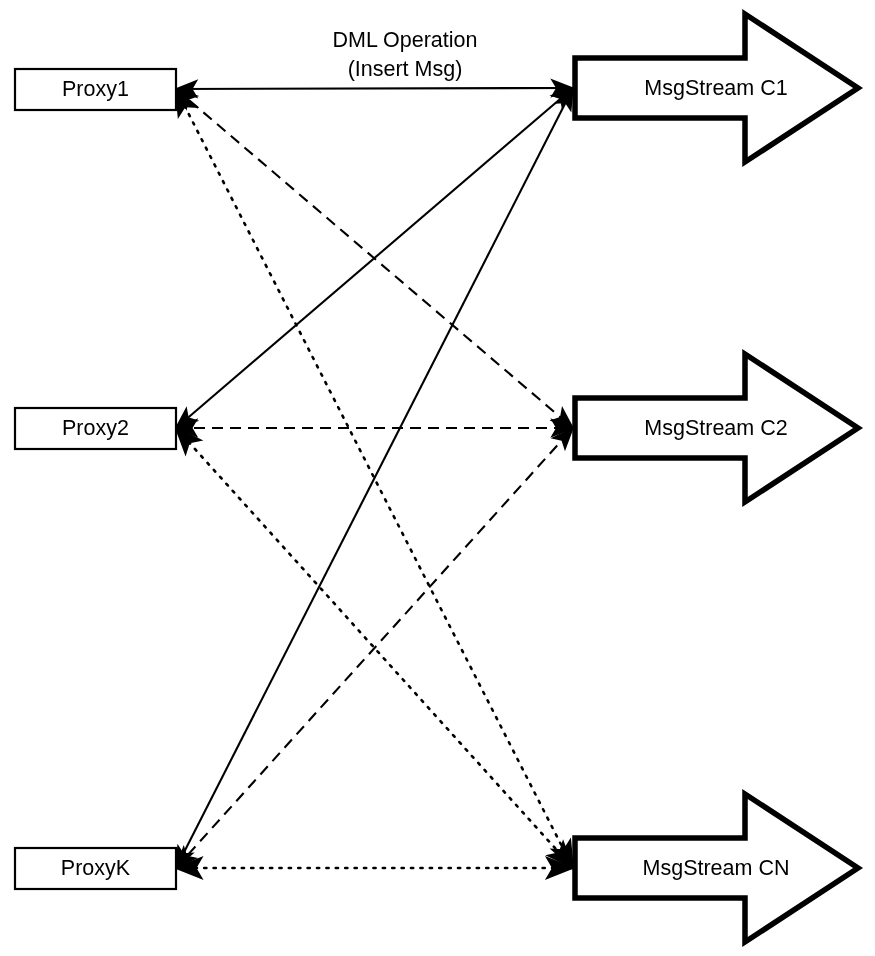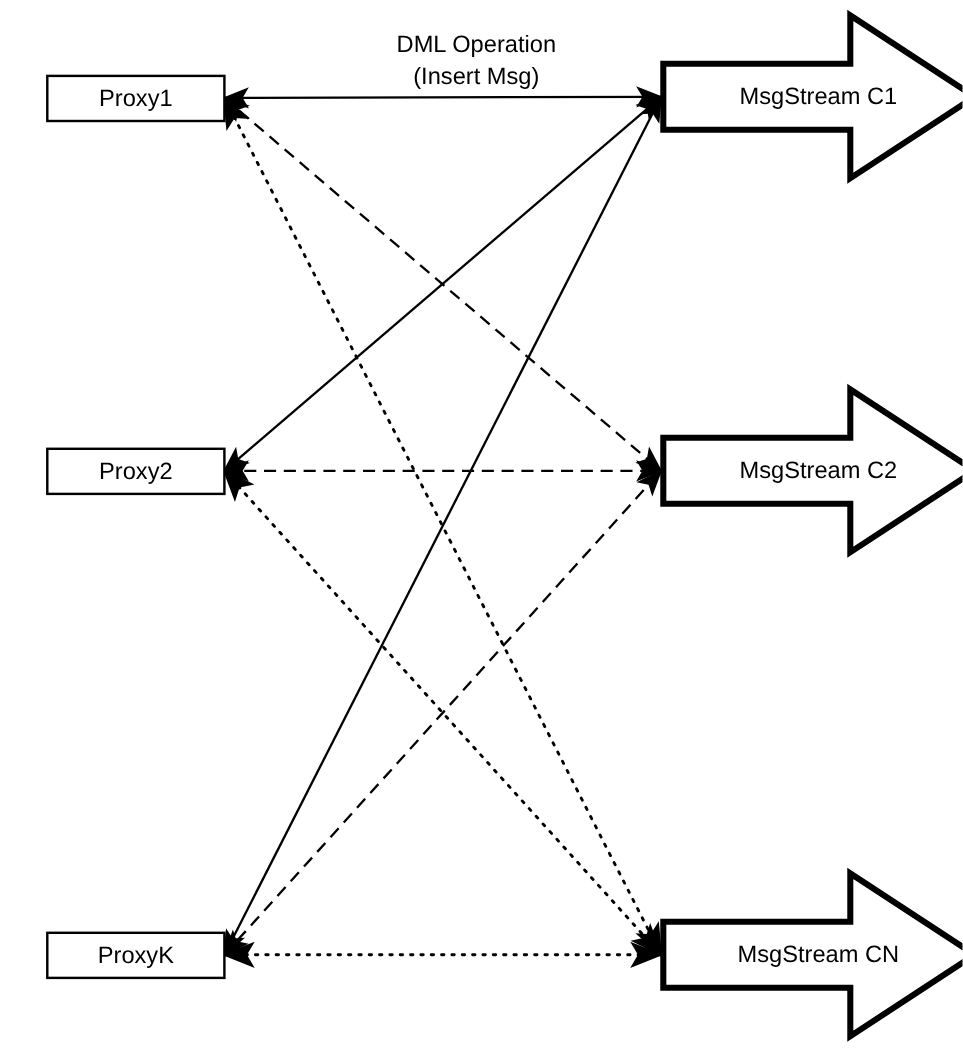--- a/index.html
+++ b/index.html
@@ -11,21 +11,20 @@
     width: 875px;
     height: 956px;
     font-family: "Liberation Sans", sans-serif;
     overflow: hidden;
   }
   #diagram-root {
     position: relative;
     width: 706px;
     height: 956px;
     background: #ffffff;
-    padding-left: 28px;
   }
   svg#diagram-canvas {
     display: block;
     width: 875px;
     height: 956px;
   }
   .node-box {
     fill: #ffffff;
     stroke: #000000;
     stroke-width: 2.2;

